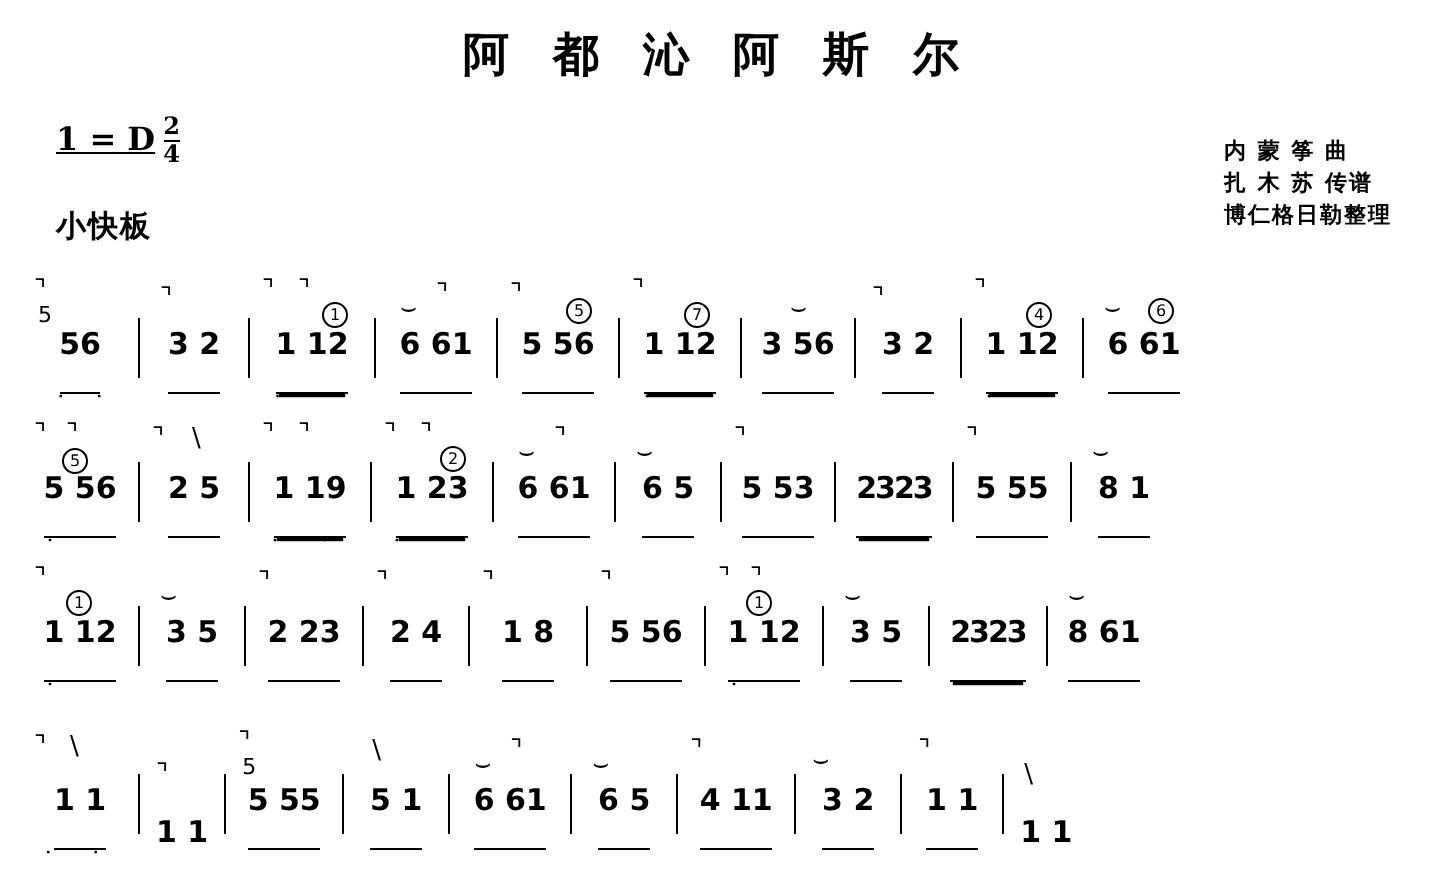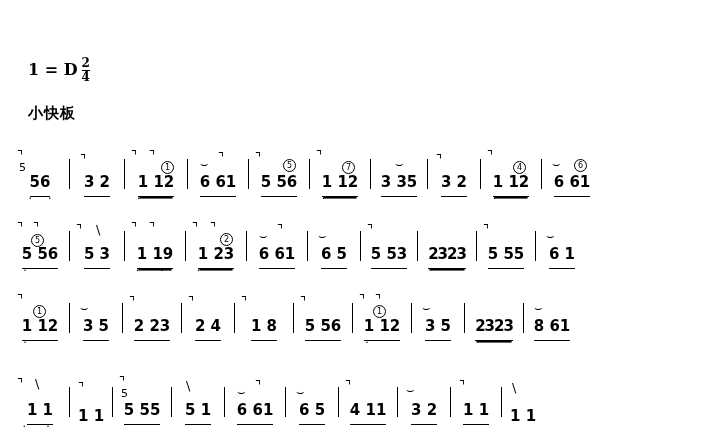--- a/index.html
+++ b/index.html
@@ -12,21 +12,21 @@
     font-family:"DejaVu Sans",sans-serif;font-weight:bold;font-size:23px;
     letter-spacing:7px;
   }
 
   
   .keysig{
     position:absolute;left:28px;top:60px;
     font-family:"DejaVu Serif",serif;font-size:16px;font-weight:bold;
     display:flex;align-items:flex-start;
   }
-  .keysig .eq{letter-spacing:0px;}
+  .keysig .eq{letter-spacing:0px;text-decoration:underline;}
   .meter{display:inline-block;margin-left:4px;position:relative;top:-3px;
          font-size:12px;line-height:1.05;text-align:center;font-weight:bold;}
   .meter .num{display:block;}
   .meter .den{display:block;border-top:1px solid #000;}
 
   
   .tempo{
     position:absolute;left:28px;top:104px;
     font-family:"DejaVu Sans",sans-serif;font-weight:bold;font-size:15px;
     letter-spacing:1px;
@@ -50,21 +50,21 @@
   .measure{position:relative;display:flex;align-items:flex-end;}
   .barline{width:1px;background:#000;height:30px;margin:0 7px 8px 7px;align-self:flex-end;}
 
   
   .cell{position:relative;display:flex;flex-direction:column;justify-content:flex-end;
         align-items:center;min-width:18px;padding:0 1px;}
   .notes{font-family:"DejaVu Sans",sans-serif;font-weight:bold;font-size:15px;
          letter-spacing:0px;line-height:1;white-space:nowrap;}
   .notes.tight{letter-spacing:-1px;}
   
-  .beam1{border-bottom:1.6px solid #000;padding-bottom:6px;}
+  .beam1{border-bottom:1.6px solid #000;padding-bottom:16px;}
   .beam2{box-shadow:0 3px 0 -1.4px #000;}
   
   .dotlow{position:absolute;bottom:-7px;left:50%;transform:translateX(-50%);
           font-size:12px;line-height:1;}
   .dotlow.l{left:28%;}
   .dotlow.r{left:72%;}
 
   
   .marks{position:relative;height:26px;width:100%;}
   .mk{position:absolute;font-family:"DejaVu Sans",sans-serif;font-size:11px;
@@ -73,31 +73,37 @@
   .circled{display:inline-block;border:1px solid #000;border-radius:50%;
            width:11px;height:11px;line-height:11px;text-align:center;
            font-size:8px;font-family:"DejaVu Sans",sans-serif;}
   .slur{position:absolute;font-size:13px;line-height:1;}
 </style>
 </head>
 <body>
 
 <div class="page">
 
+  <div class="title">阿 都 沁 阿 斯 尔</div>
 
   <div class="keysig">
     <span class="eq">1 = D</span>
     <span class="meter">
       <span class="num">2</span>
       <span class="den">4</span>
     </span>
   </div>
 
   <div class="tempo">小快板</div>
 
+  <div class="credits">
+    <div>内 蒙 筝 曲</div>
+    <div>扎 木 苏 传谱</div>
+    <div>博仁格日勒整理</div>
+  </div>
 
   <div class="system sys1">
     <div class="measures">
 
       <div class="measure">
         <div class="cell" style="min-width:42px">
           <div class="marks">
             <span class="mk big" style="left:-2px;top:0px">⌝</span>
             <span class="mk" style="left:0px;top:13px">5</span>
           </div>
@@ -163,21 +169,21 @@
           <span class="dotlow l" style="left:14%">·</span>
         </div>
       </div>
       <div class="barline"></div>
 
       <div class="measure">
         <div class="cell" style="min-width:40px">
           <div class="marks">
             <span class="slur" style="left:16px;top:8px">⌣</span>
           </div>
-          <div class="notes beam1">3 35</div>
+          <div class="notes beam1">3 56</div>
         </div>
       </div>
       <div class="barline"></div>
 
       <div class="measure">
         <div class="cell" style="min-width:36px">
           <div class="marks">
             <span class="mk big" style="left:0px;top:4px">⌝</span>
           </div>
           <div class="notes beam1">3 2</div>
@@ -225,21 +231,21 @@
         </div>
       </div>
       <div class="barline"></div>
 
       <div class="measure">
         <div class="cell" style="min-width:38px">
           <div class="marks">
             <span class="mk big" style="left:-2px;top:2px">⌝</span>
             <span class="mk big" style="left:18px;top:2px">\</span>
           </div>
-          <div class="notes beam1">5 3</div>
+          <div class="notes beam1">2 5</div>
         </div>
       </div>
       <div class="barline"></div>
 
       <div class="measure">
         <div class="cell" style="min-width:44px">
           <div class="marks">
             <span class="mk big" style="left:-2px;top:0px">⌝</span>
             <span class="mk big" style="left:16px;top:0px">⌝</span>
           </div>
@@ -310,21 +316,21 @@
           <div class="notes beam1">5 55</div>
         </div>
       </div>
       <div class="barline"></div>
 
       <div class="measure">
         <div class="cell" style="min-width:36px">
           <div class="marks">
             <span class="slur" style="left:2px;top:8px">⌣</span>
           </div>
-          <div class="notes beam1">6 1</div>
+          <div class="notes beam1">8 1</div>
         </div>
       </div>
 
     </div>
   </div>
 
   <div class="system sys3">
     <div class="measures">
 
       <div class="measure">

